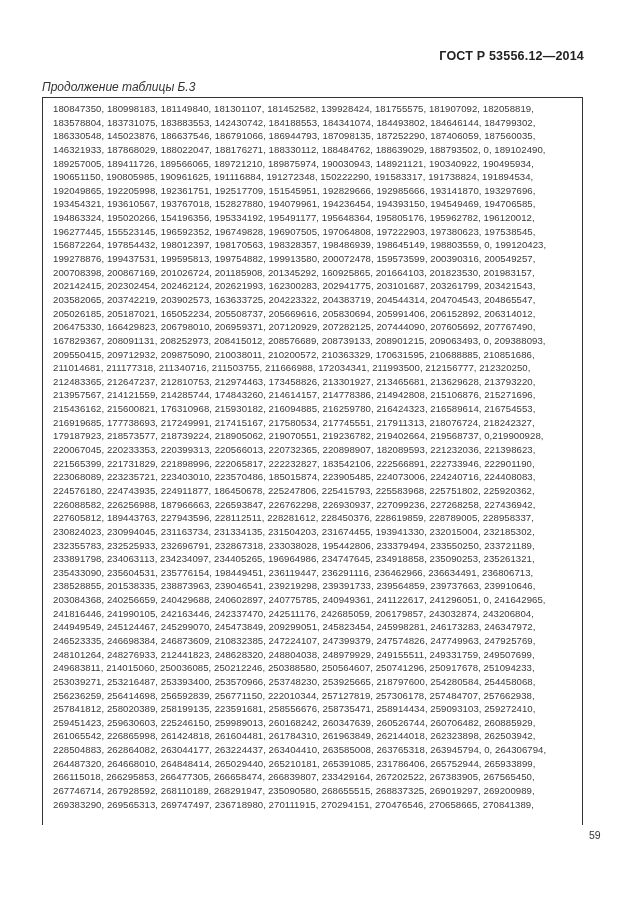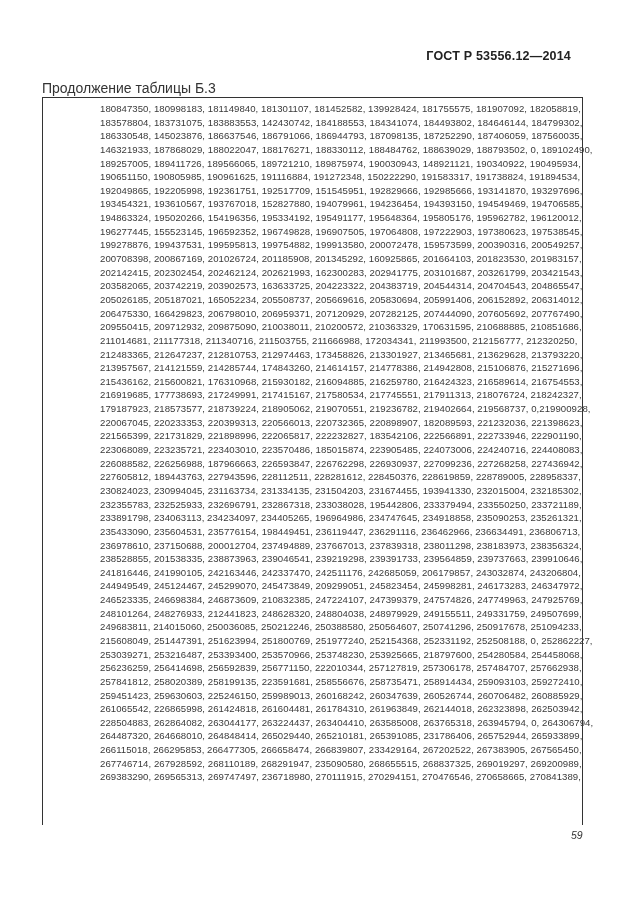--- a/index.html
+++ b/index.html
@@ -1,71 +1,73 @@
 <!DOCTYPE html>
 <html><head>
 <meta charset="utf-8">
 <style>
   html, body { margin:0; padding:0; background:#ffffff; }
   body { width:630px; height:913px; position:relative; overflow:hidden; font-family:"Liberation Sans", sans-serif; color:#333; }
-  .std { position:absolute; right:59px; top:49px; font-weight:bold; font-size:12.5px; color:#222; letter-spacing:0.2px; }
-  .cont { position:absolute; left:42px; top:80px; font-size:14px; color:#333; }
+  .std { position:absolute; right:46px; top:49px; font-weight:bold; font-size:12.5px; color:#222; letter-spacing:0.2px; }
+  .cont { position:absolute; left:42px; top:80px; font-style:italic; font-size:12px; color:#333; }
   .box { position:absolute; left:42px; top:97px; width:541px; height:728px; border-left:1px solid #333; border-right:1px solid #333; border-top:1px solid #333; box-sizing:border-box; }
-  .rows { position:absolute; left:10px; top:4px; right:6px;margin-left:47px; }
+  .rows { position:absolute; left:10px; top:4px; right:6px; }
   .row { font-size:9.6px; line-height:13.64px; white-space:nowrap; color:#3a3a3a; letter-spacing:0.05px; }
-  .pnum { position:absolute; left:571px; top:829px; font-size:10.5px; color:#333;font-style:italic; }
+  .pnum { position:absolute; left:589px; top:829px; font-size:10.5px; color:#333; }
 </style>
 </head>
 <body>
 
 <div class="std">ГОСТ Р 53556.12—2014</div>
 <div class="cont">Продолжение  таблицы Б.3</div>
 
 <div class="box">
   <div class="rows" id="rows">
       <div class="row">180847350,  180998183,  181149840,  181301107,  181452582,  139928424,  181755575,  181907092,  182058819,</div>
       <div class="row">183578804,  183731075,  183883553,  142430742,  184188553,  184341074,  184493802,  184646144,  184799302,</div>
       <div class="row">186330548,  145023876,  186637546,  186791066,  186944793,  187098135,  187252290,  187406059,  187560035,</div>
       <div class="row">146321933,  187868029,  188022047,  188176271,  188330112,  188484762,  188639029,  188793502,  0,  189102490,</div>
       <div class="row">189257005,  189411726,  189566065,  189721210,  189875974,  190030943,  148921121,  190340922,  190495934,</div>
       <div class="row">190651150,  190805985,  190961625,  191116884,  191272348,  150222290,  191583317,  191738824,  191894534,</div>
       <div class="row">192049865,  192205998,  192361751,  192517709,  151545951,  192829666,  192985666,  193141870,  193297696,</div>
       <div class="row">193454321,  193610567,  193767018,  152827880,  194079961,  194236454,  194393150,  194549469,  194706585,</div>
       <div class="row">194863324,  195020266,  154196356,  195334192,  195491177,  195648364,  195805176,  195962782,  196120012,</div>
       <div class="row">196277445,  155523145,  196592352,  196749828,  196907505,  197064808,  197222903,  197380623,  197538545,</div>
+      <div class="row">156872264,  197854432,  198012397,  198170563,  198328357,  198486939,  198645149,  198803559,  0,  199120423,</div>
       <div class="row">199278876,  199437531,  199595813,  199754882,  199913580,  200072478,  159573599,  200390316,  200549257,</div>
       <div class="row">200708398,  200867169,  201026724,  201185908,  201345292,  160925865,  201664103,  201823530,  201983157,</div>
       <div class="row">202142415,  202302454,  202462124,  202621993,  162300283,  202941775,  203101687,  203261799,  203421543,</div>
       <div class="row">203582065,  203742219,  203902573,  163633725,  204223322,  204383719,  204544314,  204704543,  204865547,</div>
       <div class="row">205026185,  205187021,  165052234,  205508737,  205669616,  205830694,  205991406,  206152892,  206314012,</div>
       <div class="row">206475330,  166429823,  206798010,  206959371,  207120929,  207282125,  207444090,  207605692,  207767490,</div>
+      <div class="row">167829367,  208091131,  208252973,  208415012,  208576689,  208739133,  208901215,  209063493,  0,  209388093,</div>
       <div class="row">209550415,  209712932,  209875090,  210038011,  210200572,  210363329,  170631595,  210688885,  210851686,</div>
       <div class="row">211014681,  211177318,  211340716,  211503755,  211666988,  172034341,  211993500,  212156777,  212320250,</div>
       <div class="row">212483365,  212647237,  212810753,  212974463,  173458826,  213301927,  213465681,  213629628,  213793220,</div>
       <div class="row">213957567,  214121559,  214285744,  174843260,  214614157,  214778386,  214942808,  215106876,  215271696,</div>
       <div class="row">215436162,  215600821,  176310968,  215930182,  216094885,  216259780,  216424323,  216589614,  216754553,</div>
       <div class="row">216919685,  177738693,  217249991,  217415167,  217580534,  217745551,  217911313,  218076724,  218242327,</div>
       <div class="row">179187923,  218573577,  218739224,  218905062,  219070551,  219236782,  219402664,  219568737,   0,219900928,</div>
       <div class="row">220067045,  220233353,  220399313,  220566013,  220732365,  220898907,  182089593,  221232036,  221398623,</div>
       <div class="row">221565399,  221731829,  221898996,  222065817,  222232827,  183542106,  222566891,  222733946,  222901190,</div>
       <div class="row">223068089,  223235721,  223403010,  223570486,  185015874,  223905485,  224073006,  224240716,  224408083,</div>
+      <div class="row">224576180,  224743935,  224911877,  186450678,  225247806,  225415793,  225583968,  225751802,  225920362,</div>
       <div class="row">226088582,  226256988,  187966663,  226593847,  226762298,  226930937,  227099236,  227268258,  227436942,</div>
       <div class="row">227605812,  189443763,  227943596,  228112511,  228281612,  228450376,  228619859,  228789005,  228958337,</div>
       <div class="row">230824023,  230994045,  231163734,  231334135,  231504203,  231674455,  193941330,  232015004,  232185302,</div>
       <div class="row">232355783,  232525933,  232696791,  232867318,  233038028,  195442806,  233379494,  233550250,  233721189,</div>
       <div class="row">233891798,  234063113,  234234097,  234405265,  196964986,  234747645,  234918858,  235090253,  235261321,</div>
       <div class="row">235433090,  235604531,  235776154,  198449451,  236119447,  236291116,  236462966,  236634491,  236806713,</div>
-      <div class="row">236978610,  237150688,  200012704,  237494889,  237667013,  237839318,  238011298,  238183973,  238356324,</div>
       <div class="row">238528855,  201538335,  238873963,  239046541,  239219298,  239391733,  239564859,  239737663,  239910646,</div>
+      <div class="row">203084368,  240256659,  240429688,  240602897,  240775785,  240949361,  241122617,  241296051,  0,  241642965,</div>
       <div class="row">241816446,  241990105,  242163446,  242337470,  242511176,  242685059,  206179857,  243032874,  243206804,</div>
       <div class="row">244949549,  245124467,  245299070,  245473849,  209299051,  245823454,  245998281,  246173283,  246347972,</div>
       <div class="row">246523335,  246698384,  246873609,  210832385,  247224107,  247399379,  247574826,  247749963,  247925769,</div>
       <div class="row">248101264,  248276933,  212441823,  248628320,  248804038,  248979929,  249155511,  249331759,  249507699,</div>
       <div class="row">249683811,  214015060,  250036085,  250212246,  250388580,  250564607,  250741296,  250917678,  251094233,</div>
-      <div class="row">215608049,  251447391,  251623994,  251800769,  251977240,  252154368,  252331192,  252508188,  0,  252862227,</div>
       <div class="row">253039271,  253216487,  253393400,  253570966,  253748230,  253925665,  218797600,  254280584,  254458068,</div>
       <div class="row">256236259,  256414698,  256592839,  256771150,  222010344,  257127819,  257306178,  257484707,  257662938,</div>
       <div class="row">257841812,  258020389,  258199135,  223591681,  258556676,  258735471,  258914434,  259093103,  259272410,</div>
       <div class="row">259451423,  259630603,  225246150,  259989013,  260168242,  260347639,  260526744,  260706482,  260885929,</div>
       <div class="row">261065542,  226865998,  261424818,  261604481,  261784310,  261963849,  262144018,  262323898,  262503942,</div>
       <div class="row">228504883,  262864082,  263044177,  263224437,  263404410,  263585008,  263765318,  263945794,  0,  264306794,</div>
       <div class="row">264487320,  264668010,  264848414,  265029440,  265210181,  265391085,  231786406,  265752944,  265933899,</div>
       <div class="row">266115018,  266295853,  266477305,  266658474,  266839807,  233429164,  267202522,  267383905,  267565450,</div>
       <div class="row">267746714,  267928592,  268110189,  268291947,  235090580,  268655515,  268837325,  269019297,  269200989,</div>
       <div class="row">269383290,  269565313,  269747497,  236718980,  270111915,  270294151,  270476546,  270658665,  270841389,</div>

